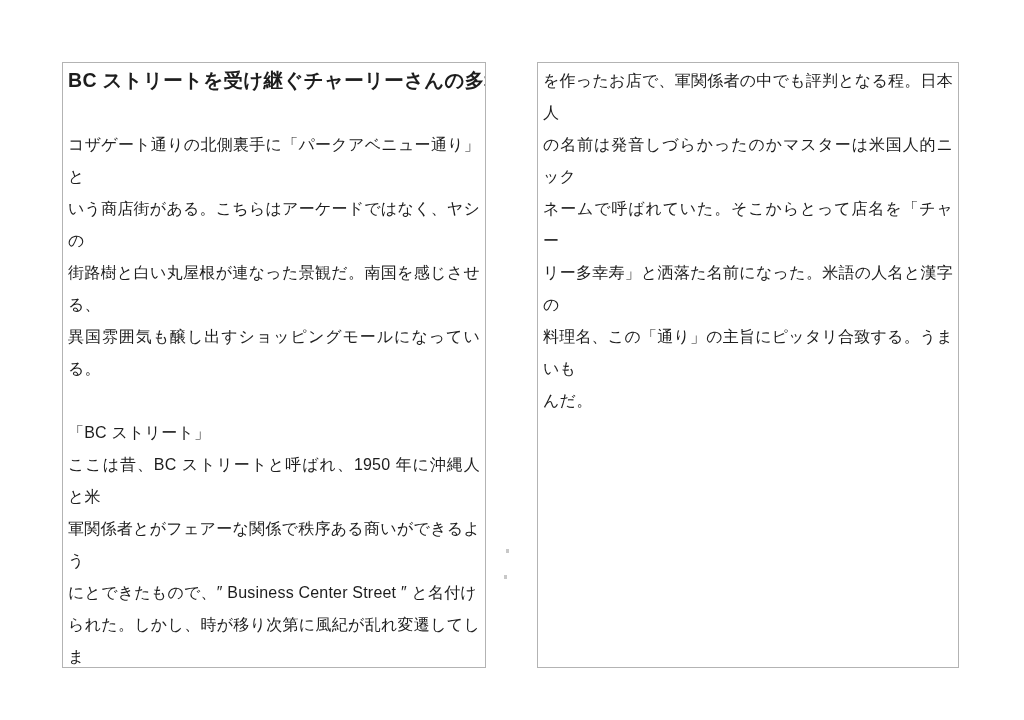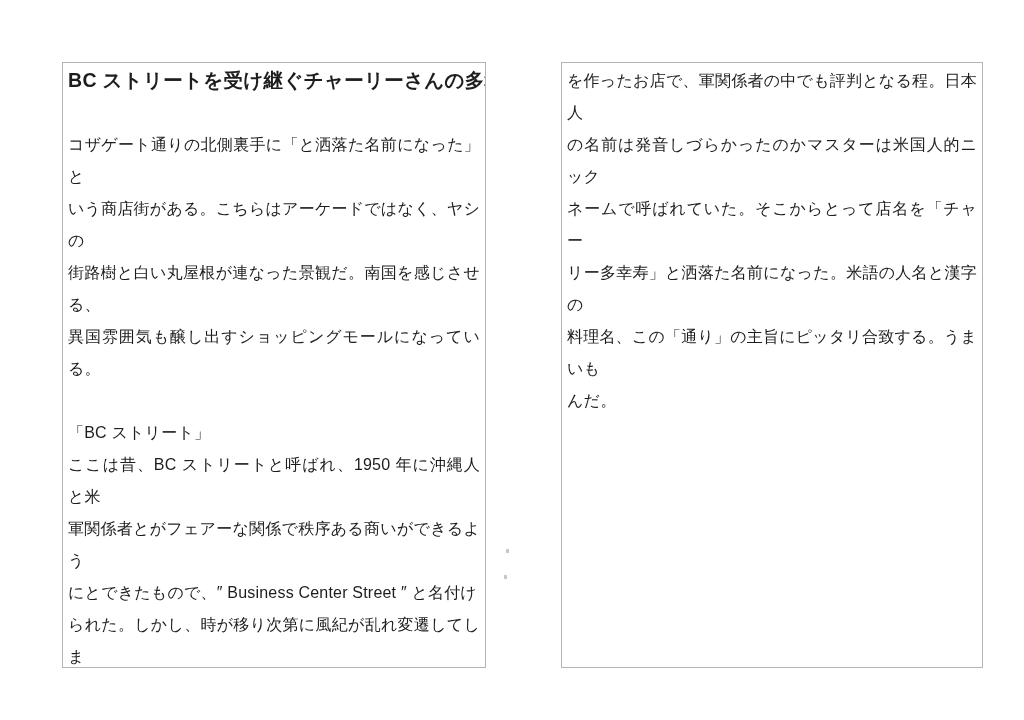--- a/index.html
+++ b/index.html
@@ -26,21 +26,21 @@
     top: 62px;
     height: 606px;
     border: 1px solid var(--border-color);
     background: var(--page-bg);
     color: var(--text-color);
     font-size: 16px;
     padding: 2px 5px 0 5px;
     overflow: hidden;
   }
   .column.left  { left: 62px;  width: 424px; }
-  .column.right { left: 537px; width: 422px; margin-left: 24px; }
+  .column.right { left: 537px; width: 422px; }
   .article-title {
     font-weight: bold;
     font-size: 19.5px;
     line-height: 30px;
     letter-spacing: 0.3px;
     margin: 0 0 34px 0;
     white-space: nowrap;
   }
   .para {
     line-height: 32px;
@@ -59,21 +59,21 @@
   .speck.s1 { left: 506px; top: 549px; }
   .speck.s2 { left: 504px; top: 575px; }
 </style>
 </head>
 <body>
 
 <div class="page">
 
   <div class="column left">
     <div class="article-title">BC ストリートを受け継ぐチャーリーさんの多幸寿</div>
-    <div class="para">コザゲート通りの北側裏手に「と洒落た名前になった」と
+    <div class="para">コザゲート通りの北側裏手に「パークアベニュー通り」と
 いう商店街がある。こちらはアーケードではなく、ヤシの
 街路樹と白い丸屋根が連なった景観だ。南国を感じさせる、
 異国雰囲気も醸し出すショッピングモールになっている。</div>
     <div class="para">「BC ストリート」
 ここは昔、BC ストリートと呼ばれ、1950 年に沖縄人と米
 軍関係者とがフェアーな関係で秩序ある商いができるよう
 にとできたもので、″ Business Center Street ″ と名付け
 られた。しかし、時が移り次第に風紀が乱れ変遷してしま
 い、本来の主旨に戻すべく市主導で 1982 年今の形を造り
 あげたのだと。</div>

